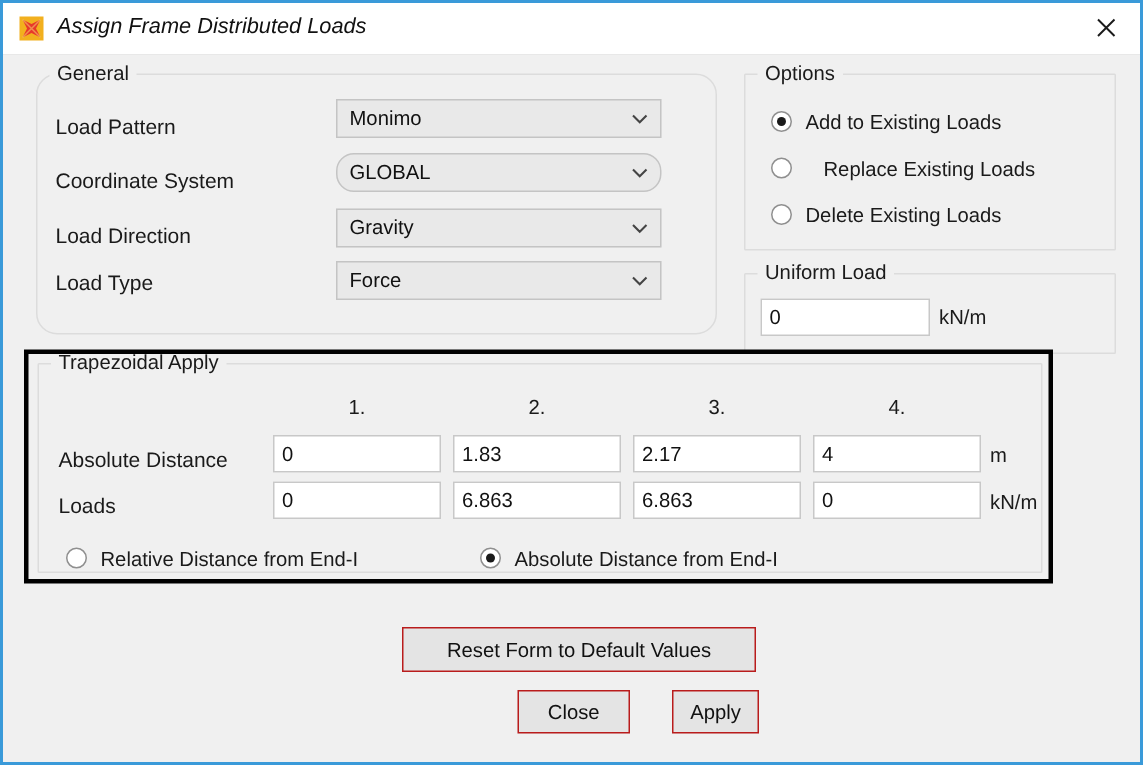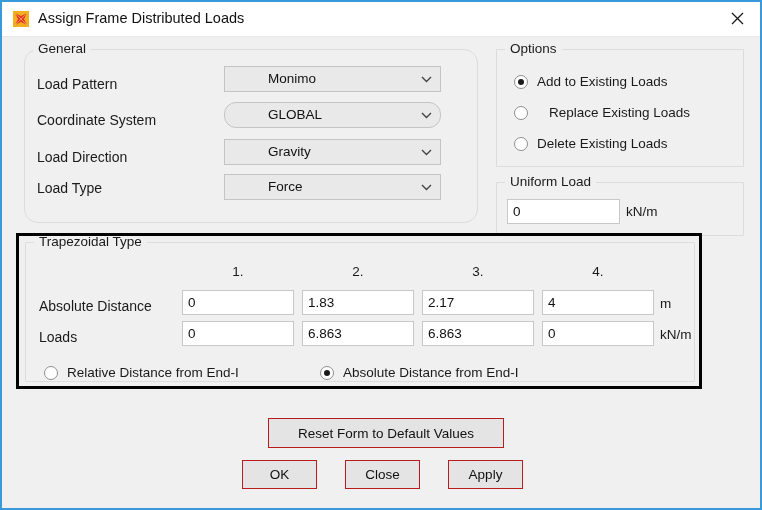--- a/index.html
+++ b/index.html
@@ -20,20 +20,21 @@
     overflow: hidden;
   }
   
   #titlebar {
     position: absolute;
     left: 0; top: 0;
     width: 758px;
     height: 34px;
     background: #ffffff;
     border-bottom: 1px solid #e8e8e8;
+    font-style: italic;
   }
   #title-icon {
     position: absolute;
     left: 10px;
     top: 8px;
     width: 18px;
     height: 18px;
   }
   #title-text {
     position: absolute;
@@ -105,21 +106,20 @@
     box-sizing: border-box;
     cursor: pointer;
   }
   .combo .cval {
     position: absolute;
     left: 8px;
     top: 4px;
     font-size: 13.5px;
     color: #111111;
     white-space: nowrap;
-    margin-left: 35px;
   }
   .combo .carrow {
     position: absolute;
     right: 6px;
     top: 0;
     bottom: 0;
     width: 16px;
     display: flex;
     align-items: center;
     justify-content: center;
@@ -140,21 +140,21 @@
     top: 4px;
     font-size: 13.5px;
     color: #111111;
     white-space: nowrap;
   }
 
   
   .radio-row {
     position: absolute;
     display: flex;
-    align-items: flex-end;
+    align-items: flex-start;
     cursor: pointer;
     white-space: nowrap;
   }
   .rdot {
     width: 14px;
     height: 14px;
     border-radius: 50%;
     border: 1px solid #8f8f8f;
     background: #ffffff;
     box-sizing: border-box;
@@ -288,21 +288,21 @@
 
   <div class="groupbox" style="left:494px; top:180px; width:246px; height:52px;">
     <span class="gb-title">Uniform Load</span>
   </div>
   <div class="tbox" style="left:505px; top:197px; width:113px;">
     <span class="tval">0</span>
   </div>
   <span class="unit" style="left:624px; top:202px;">kN/m</span>
 
   <div class="groupbox" style="left:23px; top:240px; width:668px; height:138px;">
-    <span class="gb-title">Trapezoidal Type</span>
+    <span class="gb-title">Trapezoidal Apply</span>
   </div>
 
   <span class="colhdr" style="left:180px; top:262px; width:112px;">1.</span>
   <span class="colhdr" style="left:300px; top:262px; width:112px;">2.</span>
   <span class="colhdr" style="left:420px; top:262px; width:112px;">3.</span>
   <span class="colhdr" style="left:540px; top:262px; width:112px;">4.</span>
 
   <span class="flabel" style="left:37px; top:296px;">Absolute Distance</span>
   <div class="tbox" style="left:180px; top:288px; width:112px;">
     <span class="tval">0</span>
@@ -338,17 +338,16 @@
     <span class="rlabel">Relative Distance from End-I</span>
   </div>
   <div class="radio-row" style="left:318px; top:363px;">
     <span class="rdot on"></span>
     <span class="rlabel">Absolute Distance from End-I</span>
   </div>
 
   <div id="highlight-box"></div>
 
   <div class="btn" style="left:266px; top:416px; width:236px; height:30px;">Reset Form to Default Values</div>
-  <div class="btn" style="left:240px; top:458px; width:75px; height:29px;">OK</div>
   <div class="btn" style="left:343px; top:458px; width:75px; height:29px;">Close</div>
-  <div class="btn" style="left:446px; top:458px; width:75px; height:29px;">Apply</div>
+  <div class="btn" style="left:446px; top:458px; width:58px; height:29px;">Apply</div>
 
 </div>
 
 </body></html>

